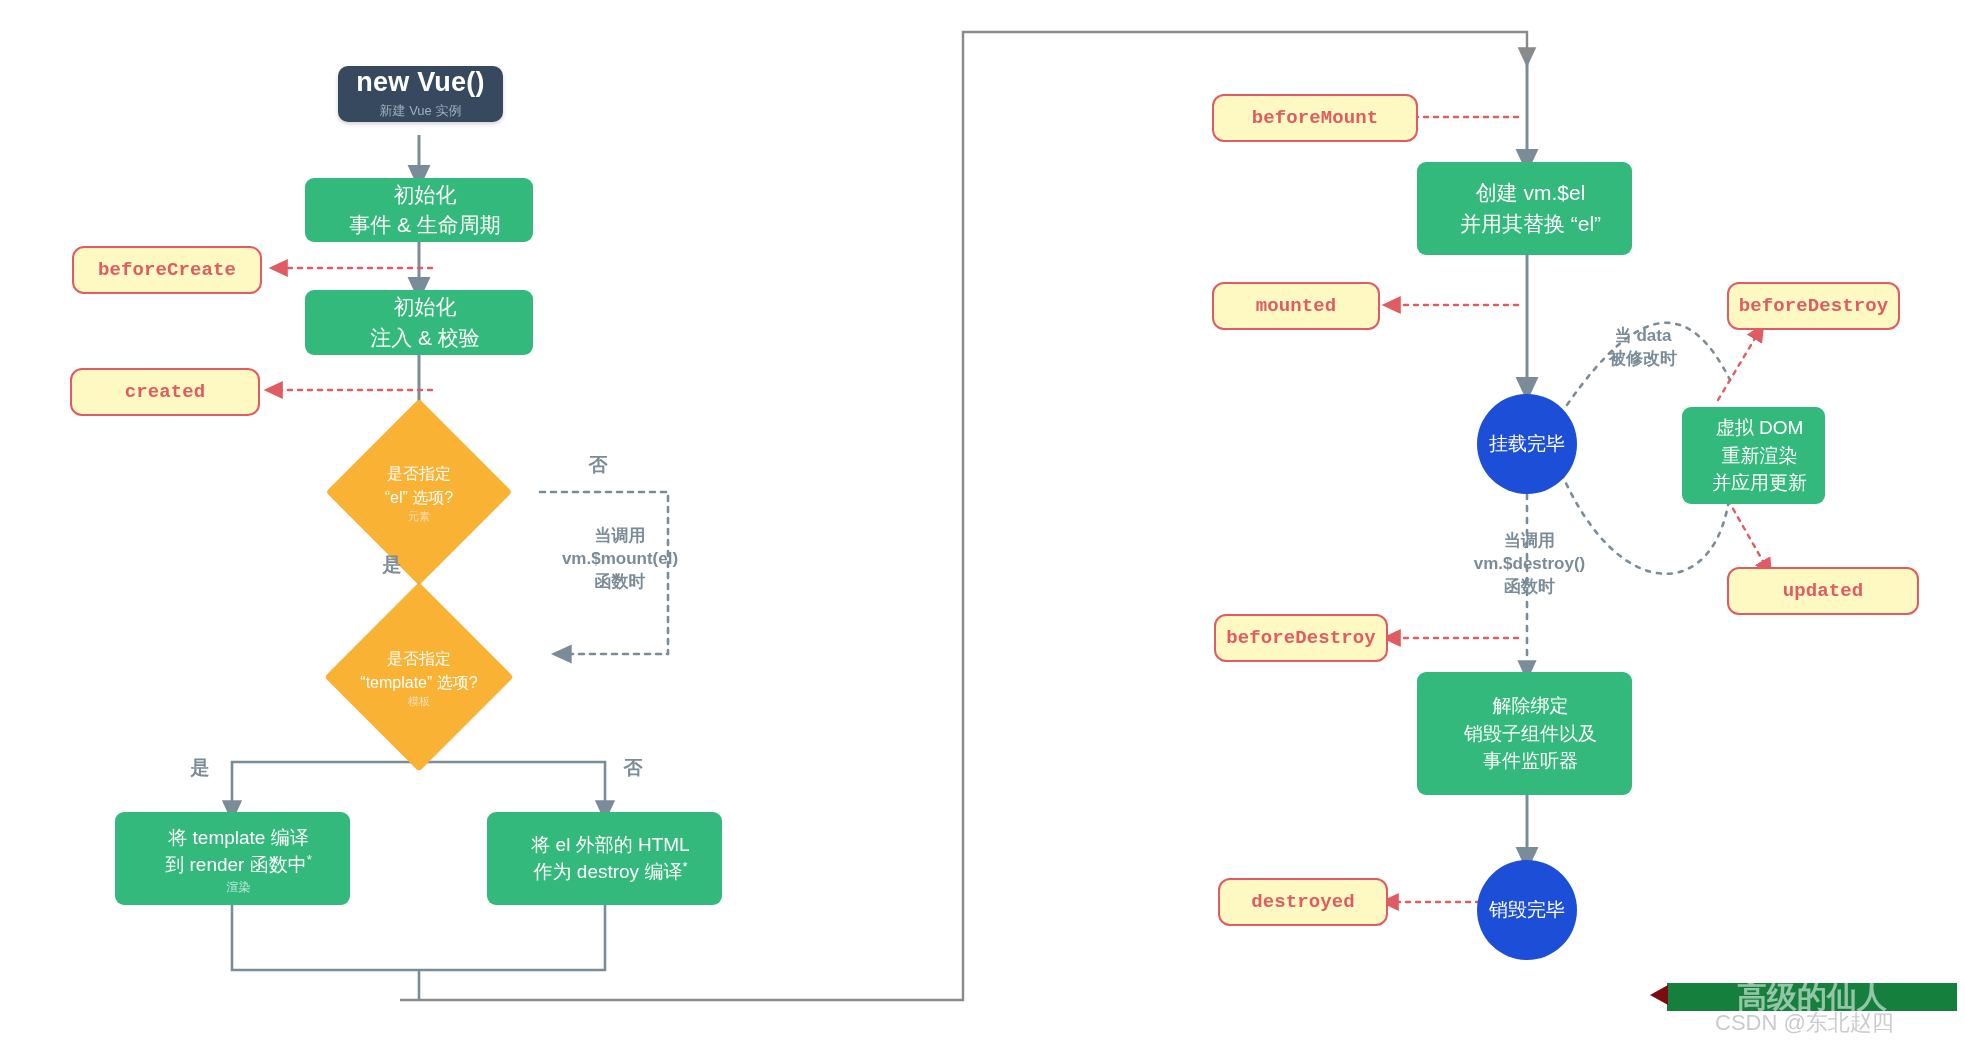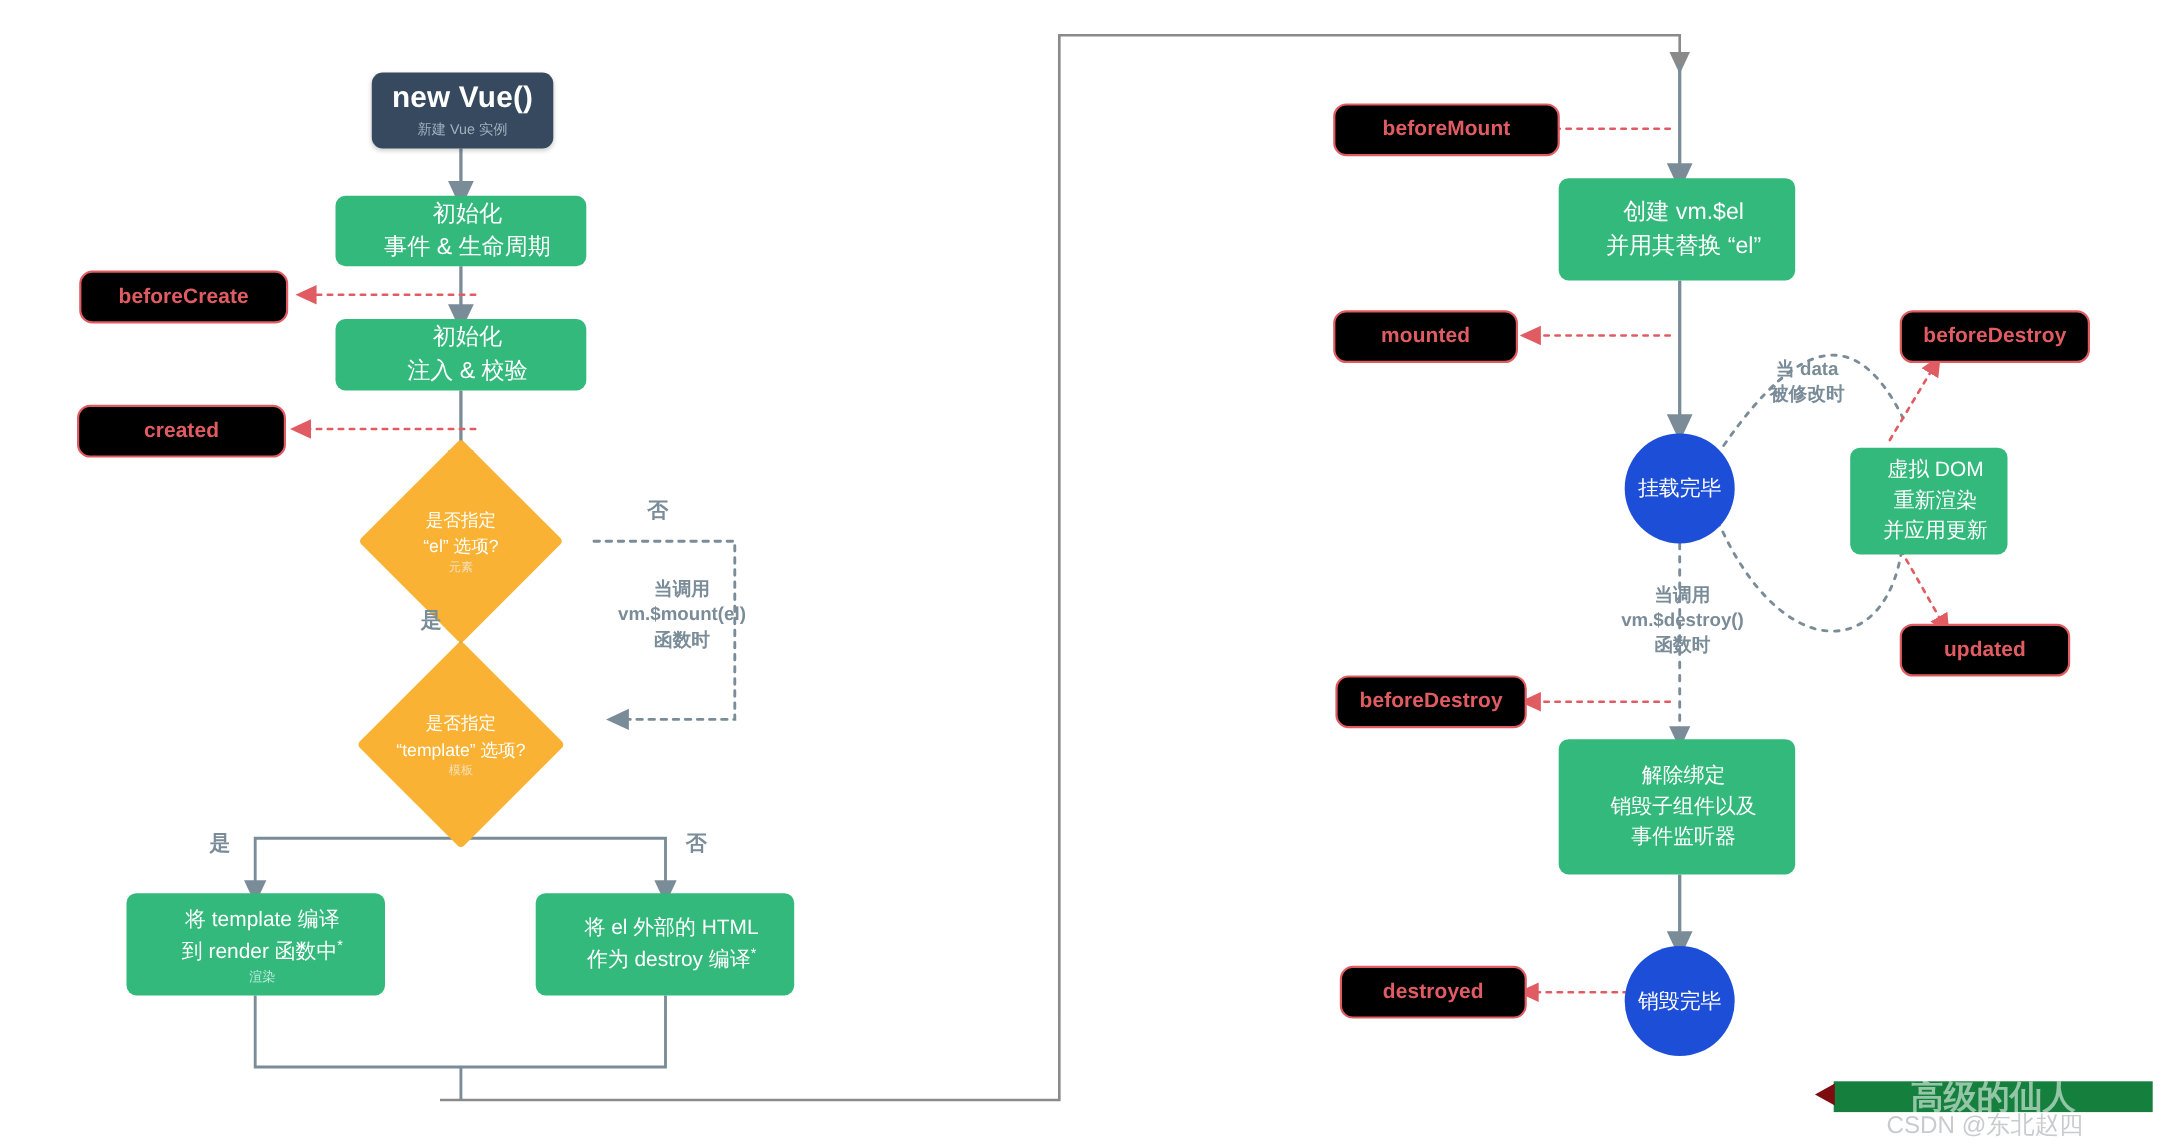--- a/index.html
+++ b/index.html
@@ -65,25 +65,26 @@
     position:absolute;left:0;top:0;width:100%;height:100%;
     display:flex;flex-direction:column;align-items:center;justify-content:center;
     color:#ffffff;text-align:left;font-size:16px;line-height:1.5;
   }
   .diamond-text .anno{font-size:11px;color:#f3e0bb;line-height:1;margin-top:1px;}
 
   
   .hook{
     border:2.2px solid #e05c62;
     border-radius:12px;
-    background:#000000;
+    background:#fef9c3;
     display:flex;align-items:center;justify-content:center;
     color:#e05c62;
     font-size:19px;font-weight:bold;
     letter-spacing:.1px;
+    font-family:Liberation Mono, monospace;
   }
 
   
   .circle{
     background:#1d4ed8;
     border-radius:50%;
     display:flex;align-items:center;justify-content:center;
     color:#ffffff;font-size:19px;
   }
 
@@ -180,21 +181,21 @@
     <path d="M1730,490 C1720,600 1620,610 1560,470" fill="none" stroke="#7b8c99" stroke-width="2.6" stroke-dasharray="4,7" stroke-linecap="round"></path>
 
     <path d="M1718,400 L1760,330" fill="none" stroke="#e05c62" stroke-width="2.4" stroke-dasharray="4,6" stroke-linecap="round" marker-end="url(#arrRed)"></path>
     <path d="M1728,500 L1768,570" fill="none" stroke="#e05c62" stroke-width="2.4" stroke-dasharray="4,6" stroke-linecap="round" marker-end="url(#arrRed)"></path>
 
     <line x1="1527" y1="470" x2="1527" y2="672" stroke="#7b8c99" stroke-width="2.6" stroke-dasharray="5,7" stroke-linecap="round" marker-end="url(#arrDotGray)"></line>
 
     <line x1="1527" y1="795" x2="1527" y2="860" stroke="#7b8c99" stroke-width="3" marker-end="url(#arrGray)"></line>
   </svg>
 
-  <div class="node start-node" style="left:338px;top:66px;width:165px;height:69px;">
+  <div class="node start-node" style="left:338px;top:66px;width:165px;height:56px;">
     <div class="start-title">new Vue()</div>
     <div class="start-sub">新建 Vue 实例</div>
   </div>
 
   <div class="node green-box" style="left:305px;top:178px;width:228px;height:64px;">
     <div class="ln">初始化</div>
     <div class="ln">事件 &amp; 生命周期</div>
   </div>
 
   <div class="node green-box" style="left:305px;top:290px;width:228px;height:65px;">
@@ -270,21 +271,21 @@
   <div class="node hook" style="left:1727px;top:282px;width:173px;height:48px;">
     <span>beforeDestroy</span>
   </div>
 
   <div class="node green-box sm" style="left:1682px;top:407px;width:143px;height:97px;">
     <div class="ln">虚拟 DOM</div>
     <div class="ln">重新渲染</div>
     <div class="ln">并应用更新</div>
   </div>
 
-  <div class="node hook" style="left:1727px;top:567px;width:155px;height:48px;">
+  <div class="node hook" style="left:1727px;top:567px;width:192px;height:48px;">
     <span>updated</span>
   </div>
 
   <div class="node hook" style="left:1214px;top:614px;width:174px;height:48px;">
     <span>beforeDestroy</span>
   </div>
 
   <div class="node green-box sm" style="left:1417px;top:672px;width:215px;height:123px;">
     <div class="ln">解除绑定</div>
     <div class="ln">销毁子组件以及</div>

